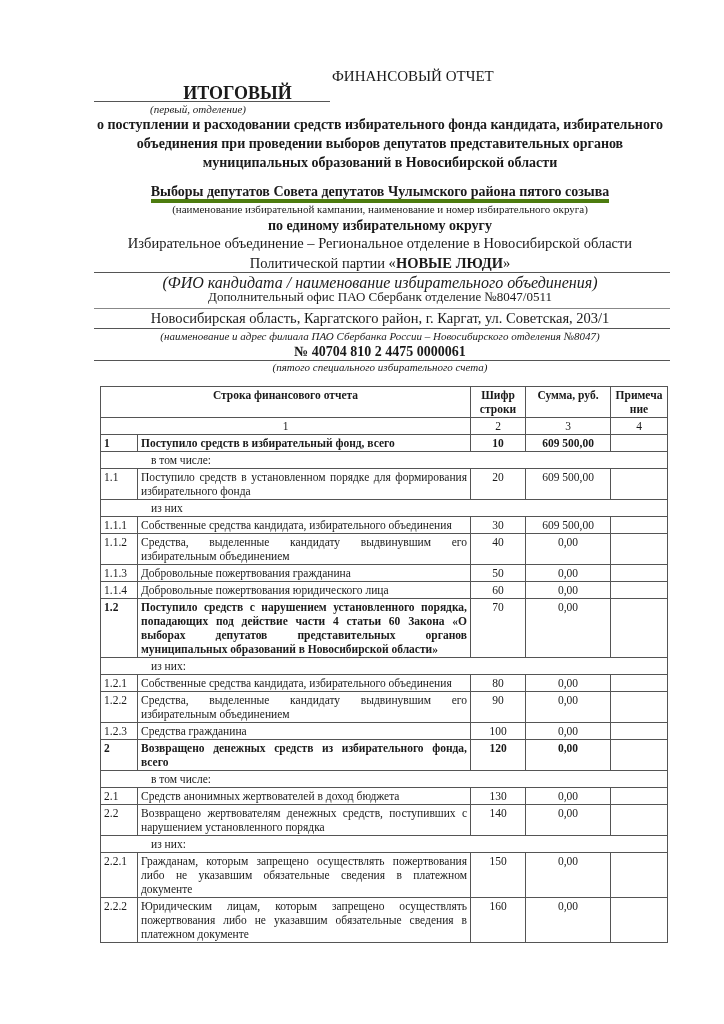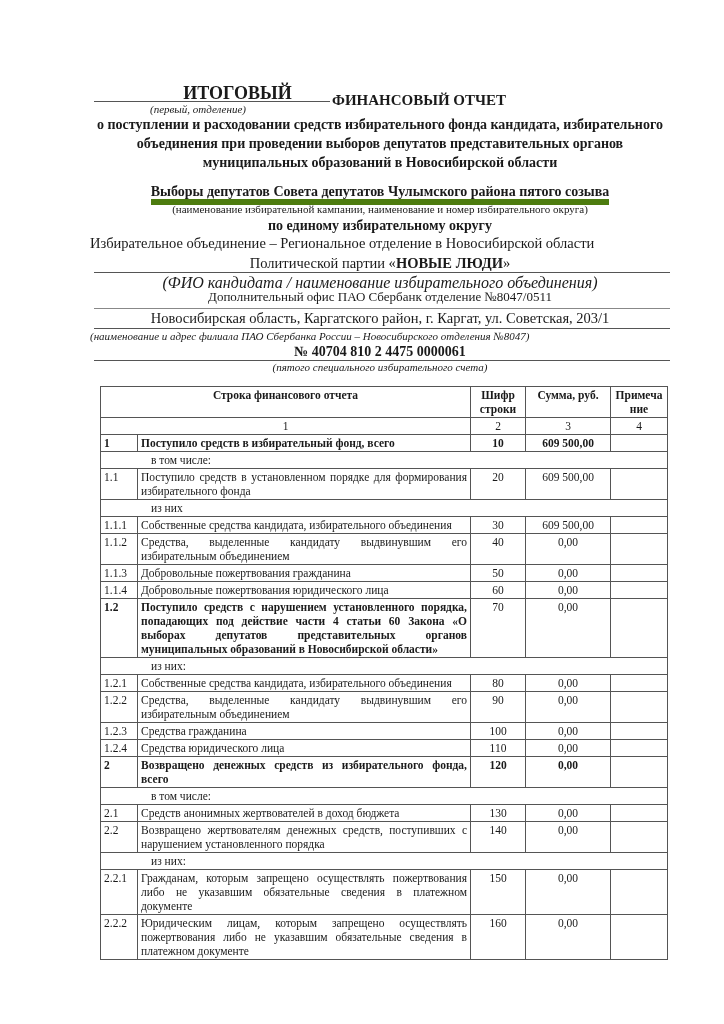--- a/index.html
+++ b/index.html
@@ -2,38 +2,38 @@
 <html><head>
 <meta charset="utf-8">
 <style>
   html, body { margin: 0; padding: 0; background: #ffffff; }
   body { width: 724px; height: 1024px; position: relative; overflow: hidden;
          font-family: "Liberation Serif", serif; color: #1a1a1a; }
   .abs { position: absolute; }
 
   #t-final { left: 145px; top: 83px; width: 185px; font-size: 18px; font-weight: bold; text-align: center; }
   #t-final-line { left: 94px; top: 101px; width: 236px; height: 0; border-top: 1px solid #555; }
-  #t-fin-report { left: 332px; top: 92px; font-size: 15px; font-weight: bold; }
+  #t-fin-report { left: 332px; top: 68px; font-size: 15px; font-weight: normal; }
   #t-first-final { left: 150px; top: 103px; font-size: 11px; font-style: italic; }
   #t-subtitle { left: 90px; top: 115px; width: 580px; font-size: 14px; font-weight: bold; line-height: 19px; text-align: center; }
 
   #t-election { left: 90px; top: 184px; width: 580px; font-size: 14px; font-weight: bold; text-align: center; }
-  #t-election span { border-bottom: 6px solid #4d7c0f; }
+  #t-election span { border-bottom: 4px solid #4d7c0f; }
   #t-election-cap { left: 90px; top: 203px; width: 580px; font-size: 11px; text-align: center; }
   #t-district { left: 90px; top: 218px; width: 580px; font-size: 14px; font-weight: bold; text-align: center; }
-  #t-assoc { left: 90px; top: 235px; width: 580px; font-size: 14.5px; text-align: left; }
+  #t-assoc { left: 90px; top: 235px; width: 580px; font-size: 14.5px; text-align: center; }
   #t-party { left: 90px; top: 255px; width: 580px; font-size: 14.5px; text-align: center; }
   #t-party b { font-weight: bold; }
   #line-party { left: 94px; top: 272px; width: 576px; border-top: 1px solid #555; }
   #t-fio-cap { left: 90px; top: 274px; width: 580px; font-size: 16px; font-style: italic; text-align: center; }
   #t-bank { left: 90px; top: 289px; width: 580px; font-size: 13px; text-align: center; }
   #line-bank { left: 94px; top: 308px; width: 576px; border-top: 1px solid #888; }
   #t-bank-addr { left: 90px; top: 310px; width: 580px; font-size: 14.5px; text-align: center; }
   #line-addr { left: 94px; top: 328px; width: 576px; border-top: 1px solid #555; }
-  #t-bank-cap { left: 90px; top: 330px; width: 580px; font-size: 11px; font-style: italic; text-align: left; }
+  #t-bank-cap { left: 90px; top: 330px; width: 580px; font-size: 11px; font-style: italic; text-align: center; }
   #t-account { left: 90px; top: 344px; width: 580px; font-size: 14px; font-weight: bold; text-align: center; }
   #line-account { left: 94px; top: 360px; width: 576px; border-top: 1px solid #555; }
   #t-account-cap { left: 90px; top: 361px; width: 580px; font-size: 11px; font-style: italic; text-align: center; }
 
   table#report { position: absolute; left: 100px; top: 386px; width: 568px;
                  border-collapse: collapse; font-size: 11.5px; line-height: 14px; }
   #report td, #report th { border: 1px solid #555; padding: 1px 3px 1px 3px; vertical-align: top; }
   #report th { font-weight: bold; text-align: center; font-size: 11.5px; }
   #report .c-num { width: 30px; }
   #report .c-text { width: 326px; text-align: justify; text-align-last: left; }
@@ -159,27 +159,20 @@
         <td class="c-sum">0,00</td>
         <td class="c-note"></td>
       </tr>
       <tr>
         <td class="c-num">1.2.3</td>
         <td class="c-text">Средства гражданина</td>
         <td class="c-code">100</td>
         <td class="c-sum">0,00</td>
         <td class="c-note"></td>
       </tr>
-      <tr>
-        <td class="c-num">1.2.4</td>
-        <td class="c-text">Средства юридического лица</td>
-        <td class="c-code">110</td>
-        <td class="c-sum">0,00</td>
-        <td class="c-note"></td>
-      </tr>
       <tr class="b">
         <td class="c-num">2</td>
         <td class="c-text">Возвращено денежных средств из избирательного фонда, всего</td>
         <td class="c-code">120</td>
         <td class="c-sum">0,00</td>
         <td class="c-note"></td>
       </tr>
       <tr class="sub">
         <td colspan="5">в том числе:</td>
       </tr>

